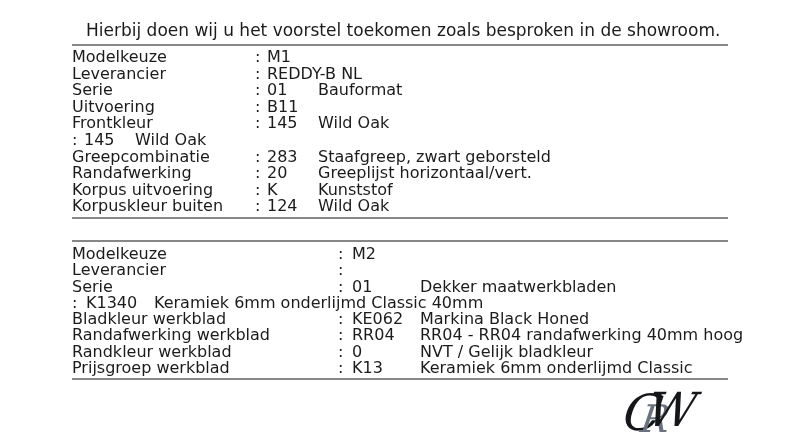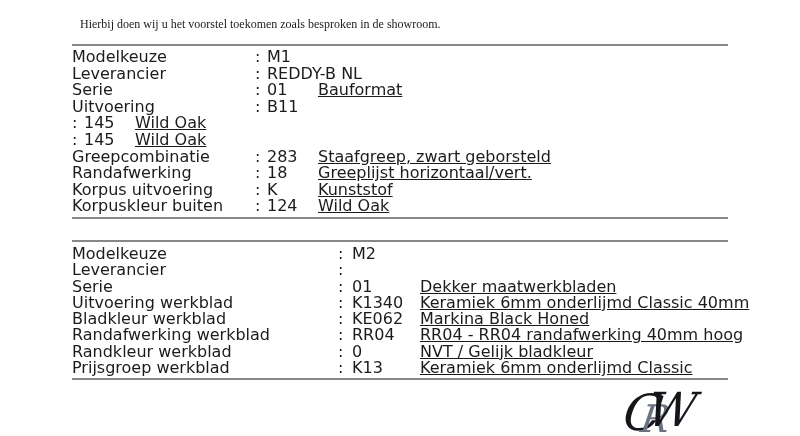--- a/index.html
+++ b/index.html
@@ -13,25 +13,24 @@
     height: 436px;
     background: #ffffff;
     overflow: hidden;
     font-family: "DejaVu Sans", "Liberation Sans", sans-serif;
     color: #1b1b1b;
   }
   .intro {
     position: absolute;
     left: 72px;
     top: 8px;
-    margin: 8px;
-    font-size: 12px;
+    margin: 14px;
+    font-size: 17px;
     line-height: 17px;
     white-space: nowrap;
-    font-family: Liberation Serif, serif;
   }
   .spec-table {
     position: absolute;
     left: 72px;
     width: 656px;
   }
   .spec-table.t1 { top: 44px; }
   .spec-table.t2 { top: 240px; }
   .rule {
     height: 2px;
@@ -48,21 +47,21 @@
   .t2 .row { line-height: 16.3px; }
   .row .label { flex: 0 0 auto; }
   .t1 .label { width: 183px; }
   .t2 .label { width: 266px; }
   .row .sep { flex: 0 0 auto; }
   .t1 .sep { width: 12px; }
   .t2 .sep { width: 14px; }
   .row .code { flex: 0 0 auto; }
   .t1 .code { min-width: 51px; }
   .t2 .code { min-width: 68px; }
-  .row .desc { flex: 1 1 auto; text-decoration: underline; }
+  .row .desc { flex: 1 1 auto; }
   .logo {
     position: absolute;
     left: 624px;
     top: 386px;
     width: 90px;
     height: 50px;
     font-family: "DejaVu Serif", "Liberation Serif", serif;
     font-style: italic;
   }
   .logo span {
@@ -119,39 +118,40 @@
           <span class="sep">:</span>
           <span class="code">01</span>
           <span class="desc">Bauformat</span>
         </div>
         <div class="row">
           <span class="label">Uitvoering</span>
           <span class="sep">:</span>
           <span class="code">B11</span>
         </div>
         <div class="row">
+          <span class="label">Frontkleur</span>
           <span class="sep">:</span>
           <span class="code">145</span>
           <span class="desc">Wild Oak</span>
         </div>
         <div class="row">
           <span class="sep">:</span>
           <span class="code">145</span>
           <span class="desc">Wild Oak</span>
         </div>
         <div class="row">
           <span class="label">Greepcombinatie</span>
           <span class="sep">:</span>
           <span class="code">283</span>
           <span class="desc">Staafgreep, zwart geborsteld</span>
         </div>
         <div class="row">
           <span class="label">Randafwerking</span>
           <span class="sep">:</span>
-          <span class="code">18</span>
+          <span class="code">20</span>
           <span class="desc">Greeplijst horizontaal/vert.</span>
         </div>
         <div class="row">
           <span class="label">Korpus uitvoering</span>
           <span class="sep">:</span>
           <span class="code">K</span>
           <span class="desc">Kunststof</span>
         </div>
         <div class="row">
           <span class="label">Korpuskleur buiten</span>
@@ -177,21 +177,20 @@
           <span class="sep">:</span>
           <span class="desc"></span>
         </div>
         <div class="row">
           <span class="label">Serie</span>
           <span class="sep">:</span>
           <span class="code">01</span>
           <span class="desc">Dekker maatwerkbladen</span>
         </div>
         <div class="row">
-          <span class="label">Uitvoering werkblad</span>
           <span class="sep">:</span>
           <span class="code">K1340</span>
           <span class="desc">Keramiek 6mm onderlijmd Classic 40mm</span>
         </div>
         <div class="row">
           <span class="label">Bladkleur werkblad</span>
           <span class="sep">:</span>
           <span class="code">KE062</span>
           <span class="desc">Markina Black Honed</span>
         </div>

